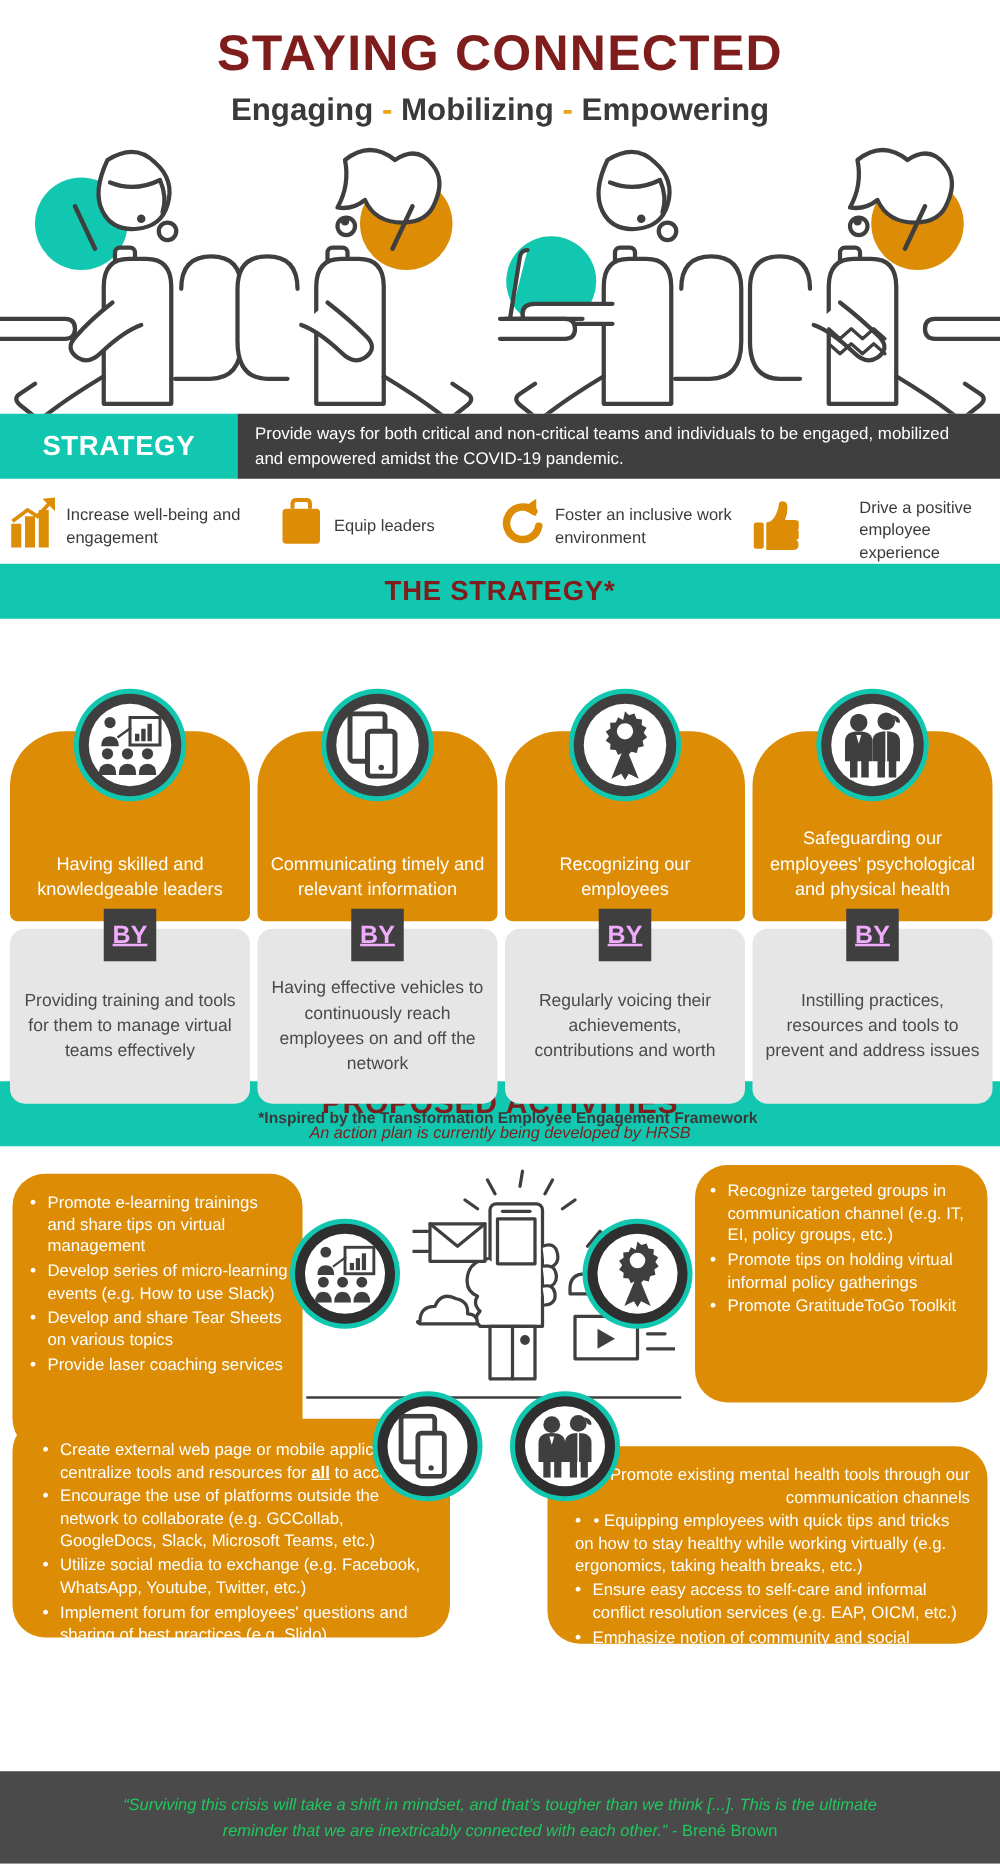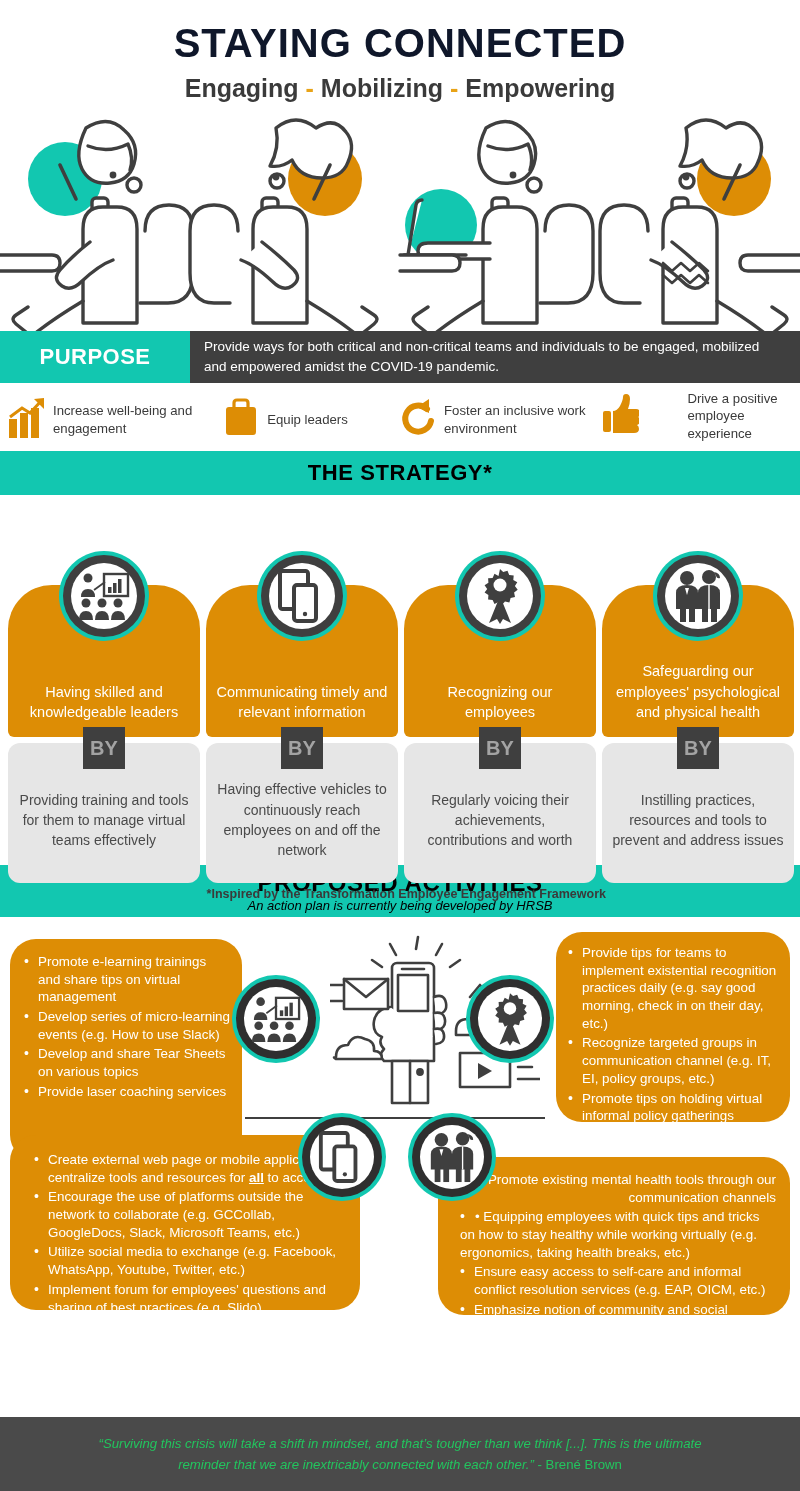--- a/index.html
+++ b/index.html
@@ -8,21 +8,21 @@
     font-family:"Liberation Sans", sans-serif;
     background:#ffffff;
     overflow:hidden;
     position:relative;
   }
 
   
   .header { padding-top:22px; text-align:center; }
   .title {
     font-size:40px; font-weight:bold; letter-spacing:1px;
-    color:#0f172a; line-height:1.05;
+    color:#7f1d1d; line-height:1.05;
   }
   .subtitle {
     margin-top:10px; font-size:25px; font-weight:bold; color:#3A3A3A;
   }
   .subtitle .sep { color:#E8A317; }
 
   
   .hero { width:800px; height:228px; position:relative; }
   .hero svg { display:block; }
 
@@ -35,34 +35,34 @@
   }
   .purpose-text {
     background:#3F3F3F; flex:1; color:#ffffff;
     font-size:13.5px; line-height:1.5;
     padding:7px 16px 7px 14px;
     display:flex; align-items:center;
   }
 
   
   .purpose-icons {
-    display:flex; align-items:flex-end;
+    display:flex; align-items:flex-start;
     padding:14px 6px 8px 8px; height:68px;
   }
   .pi { display:flex; align-items:center; gap:7px; }
   .pi:nth-child(1){ width:218px; }
   .pi:nth-child(2){ width:180px; }
   .pi:nth-child(3){ width:206px; }
   .pi:nth-child(4){ width:196px;gap:48px; }
   .pi .glyph { flex:0 0 auto; }
   .pi .lbl { font-size:13.2px; line-height:1.35; color:#3A3A3A; }
 
   
   .band {
-    background:#12C7B0; width:800px; color:#000000;
+    background:#12C7B0; width:800px; color:#7f1d1d;
     text-align:center; display:flex; flex-direction:column;
     align-items:center; justify-content:center;
   }
   .band.strategy { height:44px; }
   .band .band-title { font-size:22px; font-weight:bold; letter-spacing:.6px; }
   .band.activities { height:52px; }
   .band.activities .band-title { font-size:24px; }
   .band .band-sub { font-size:13px; font-style:italic; margin-top:1px; }
 
   
@@ -93,23 +93,23 @@
     position:absolute; top:90px; left:0; width:192px; height:152px;
     background:#DD8D05;
     border-radius:44px 44px 6px 6px;
     color:#ffffff; font-size:14.5px; line-height:1.42;
     text-align:center;
     display:flex; align-items:flex-end; justify-content:center;
     padding:0 8px 14px;
   }
   .by-chip {
     position:absolute; top:232px; left:50%; transform:translateX(-50%);
-    width:42px; height:42px; background:#3F3F3F; color:#a3a3a3;
+    width:42px; height:42px; background:#3F3F3F; color:#f0abfc;
     font-size:20px; font-weight:bold; z-index:6;
-    display:flex; align-items:center; justify-content:center;
+    display:flex; align-items:center; justify-content:center;text-decoration:underline;
   }
   .grey-card {
     position:absolute; top:248px; left:0; width:192px; height:140px;
     background:#E6E6E6; border-radius:12px;
     color:#4A4A4A; font-size:14px; line-height:1.45;
     text-align:center;
     display:flex; align-items:center; justify-content:center;
     padding:22px 10px 8px;
   }
   .footnote {
@@ -226,21 +226,21 @@
     <path d="M663 172 l9 8 l9-8 l9 8 l9-8 l9 8" stroke-width="2.6"></path>
     <path d="M740 62 l-16 34" stroke-width="3.6"></path>
     <path d="M717 198 q30 18 50 34"></path>
     <path d="M774 229 l10-8 q6-5 0-9 l-12-8" fill="#fff"></path>
     <path d="M800 168 h-52 q-8 0-8-8 q0-8 8-8 h52" fill="#fff"></path>
   </g>
 </svg>
 </div>
 
 <div class="purpose-band">
-  <div class="purpose-label">PURPOSE</div>
+  <div class="purpose-label">STRATEGY</div>
   <div class="purpose-text">Provide ways for both critical and non-critical teams and individuals to be engaged, mobilized and empowered amidst the COVID-19 pandemic.</div>
 </div>
 
 <div class="purpose-icons">
 
   <div class="pi">
     <span class="glyph">
       <svg width="38" height="42" viewBox="0 0 38 42">
         <rect x="1" y="22" width="8" height="19" fill="#DD8D05"></rect>
         <rect x="12" y="16" width="8" height="25" fill="#DD8D05"></rect>
@@ -431,21 +431,20 @@
     <ul>
       <li>Promote e-learning trainings and share tips on virtual management</li>
       <li>Develop series of micro-learning events (e.g. How to use Slack)</li>
       <li>Develop and share Tear Sheets on various topics</li>
       <li>Provide laser coaching services</li>
     </ul>
   </div>
 
   <div class="act-box act-tr">
     <ul>
-      <li>Provide tips for teams to implement existential recognition practices daily (e.g. say good morning, check in on their day, etc.)</li>
       <li>Recognize targeted groups in communication channel (e.g. IT, EI, policy groups, etc.)</li>
       <li>Promote tips on holding virtual  informal policy gatherings</li>
       <li>Promote GratitudeToGo Toolkit</li>
     </ul>
   </div>
 
   <div class="act-box act-bl">
     <ul>
       <li>Create external web page or mobile application to centralize tools and resources for <span class="u">all</span> to access</li>
       <li>Encourage the use of platforms outside the network to collaborate (e.g. GCCollab, GoogleDocs, Slack, Microsoft Teams, etc.)</li>

